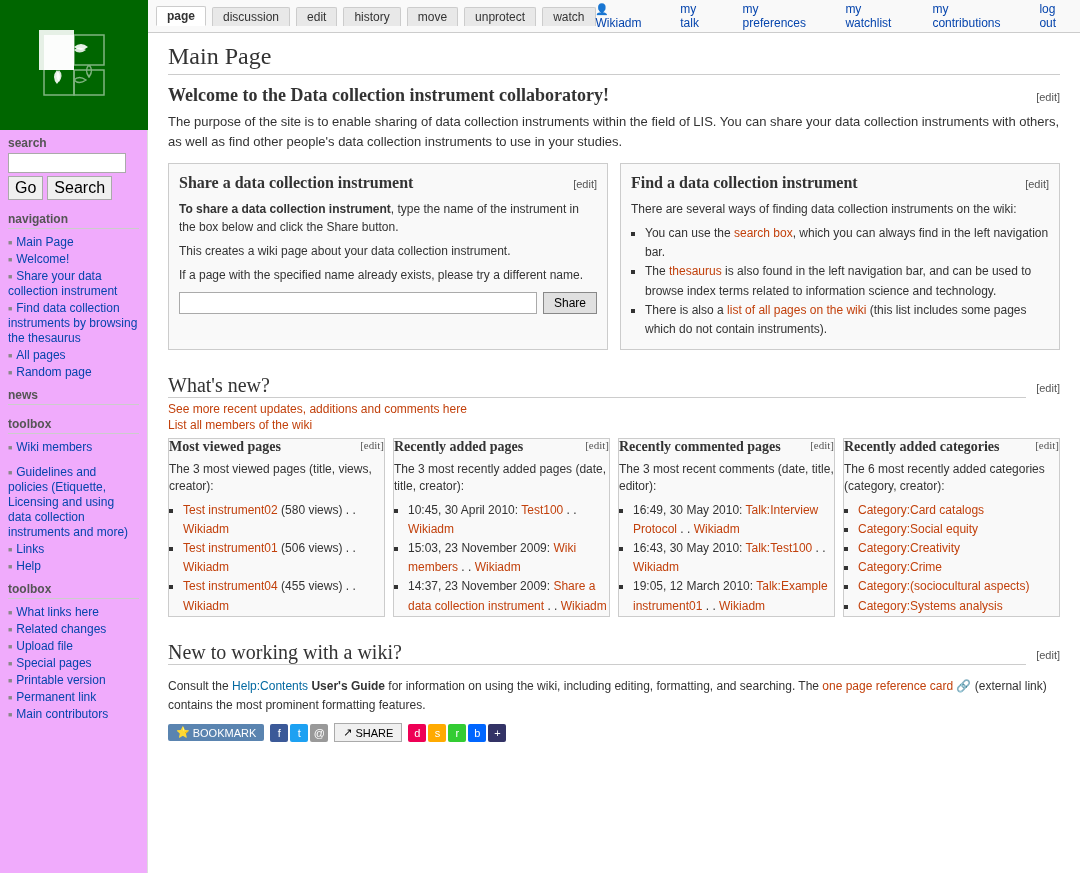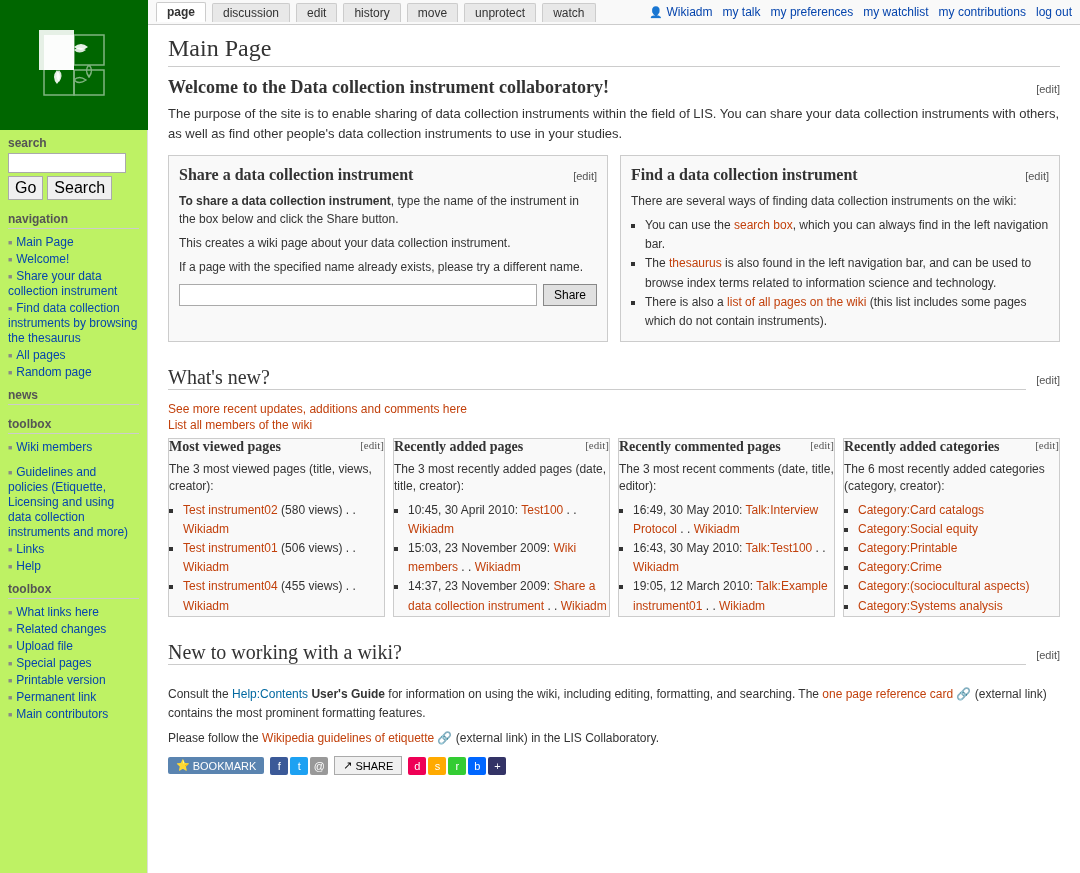--- a/index.html
+++ b/index.html
@@ -3,21 +3,21 @@
   <meta charset="utf-8">
   <style>
     * { margin: 0; padding: 0; box-sizing: border-box; }
     body { font-family: sans-serif; font-size: 13px; background: #f9f9f9; color: #333; }
     a { color: #c2410c; text-decoration: none; }
 
     
     #wrapper { display: flex; width: 1080px; min-height: 873px; }
 
     
-    #sidebar { width: 148px; min-width: 148px; background: #bef264; border-right: 1px solid #ddd; padding-bottom: 20px; }
+    #sidebar { width: 148px; min-width: 148px; background: #f0abfc; border-right: 1px solid #ddd; padding-bottom: 20px; }
     #sidebar-logo { background: #006600; width: 148px; height: 130px; display: flex; align-items: center; justify-content: center; }
     #sidebar-logo svg { width: 100px; height: 100px; }
 
     .sidebar-section { padding: 6px 8px 2px 8px; }
     .sidebar-section-title { font-weight: bold; font-size: 12px; color: #555; margin-bottom: 4px; border-bottom: 1px solid #ccc; padding-bottom: 2px; }
     .sidebar-section ul { list-style: none; padding: 0; margin: 0; }
     .sidebar-section ul li { padding: 1px 0; }
     .sidebar-section ul li::before { content: "■"; font-size: 7px; color: #888; margin-right: 4px; vertical-align: middle; }
     .sidebar-section ul li a { font-size: 12px; color: #0645ad; }
 
@@ -29,27 +29,27 @@
     .search-box button { font-size: 16px; padding: 2px 6px; border: 1px solid #aaa; background: #f0f0f0; cursor: pointer; }
 
     
     #main { flex: 1; padding: 0; background: #fff; }
 
     
     #topbar { background: #f9f9f9; border-bottom: 1px solid #ccc; display: flex; justify-content: space-between; align-items: center; padding: 2px 8px; }
     #topbar-tabs { display: flex; gap: 6px; align-items: flex-end; }
     .tab { padding: 2px 10px; border: 1px solid #ccc; background: #e8e8e8; font-size: 12px; cursor: pointer; border-bottom: none; border-radius: 2px 2px 0 0; }
     .tab.active { background: #fff; border-bottom: 1px solid #fff; font-weight: bold; }
-    #topbar-user { display: flex; gap: 10px; align-items: center; font-size: 12px; }
+    #topbar-user { display: flex; gap: 28px; align-items: center; font-size: 12px; }
     #topbar-user a { color: #0645ad; font-size: 12px; }
 
     
     #content { padding: 10px 20px; }
     h1.page-title { font-size: 24px; font-weight: normal; border-bottom: 1px solid #ccc; margin-bottom: 10px; padding-bottom: 4px; font-family: serif; }
-    h2.section-title { font-size: 20px; font-weight: normal; border-bottom: 1px solid #ccc; margin-bottom: 12px; margin-top: 10px; font-family: serif; }
+    h2.section-title { font-size: 20px; font-weight: normal; border-bottom: 1px solid #ccc; margin-bottom: 4px; margin-top: 10px; font-family: serif; }
 
     .intro-text { font-size: 13px; line-height: 1.5; margin-bottom: 12px; }
 
     
     .info-boxes { display: flex; gap: 12px; margin-bottom: 14px; }
     .info-box { flex: 1; border: 1px solid #ccc; padding: 10px; background: #f9f9f9; }
     .info-box-title { font-size: 16px; font-weight: bold; margin-bottom: 8px; font-family: serif; }
     .info-box p { font-size: 12px; line-height: 1.5; margin-bottom: 6px; }
     .info-box ul { padding-left: 14px; margin: 0; }
     .info-box ul li { font-size: 12px; line-height: 1.6; list-style: square; }
@@ -277,39 +277,36 @@
 
         <div class="card">
           <div class="card-title">
             Recently added categories
             <span class="card-title-edit">[edit]</span>
           </div>
           <p>The 6 most recently added categories (category, creator):</p>
           <ul>
             <li><a href="#">Category:Card catalogs</a></li>
             <li><a href="#">Category:Social equity</a></li>
-            <li><a href="#">Category:Printable</a></li>
+            <li><a href="#">Category:Creativity</a></li>
             <li><a href="#">Category:Crime</a></li>
             <li><a href="#">Category:(sociocultural aspects)</a></li>
             <li><a href="#">Category:Systems analysis</a></li>
           </ul>
         </div>
       </div>
 
       <div class="section-header">
         <h2 class="section-title" style="flex:1; margin-right:10px;">New to working with a wiki?</h2>
         <span style="font-size:11px; color:#555; margin-top:10px;">[edit]</span>
       </div>
 
       <div class="new-to-wiki">
         <p>
           Consult the <a href="#" style="color:#0369a1;">Help:Contents</a> <strong>User's Guide</strong> for information on using the wiki, including editing, formatting, and searching. The <a href="#">one page reference card</a> 🔗 (external link) contains the most prominent formatting features.
-        </p>
-        <p>
-          Please follow the <a href="#">Wikipedia guidelines of etiquette</a> 🔗 (external link) in the LIS Collaboratory.
         </p>
       </div>
 
       <div class="bookmark-bar">
         <button class="bookmark-btn">
           <span>⭐</span>
           <span>BOOKMARK</span>
         </button>
         <div class="social-icons">
           <span class="social-icon" style="background:#3b5998; color:white; font-size:11px; display:inline-flex; align-items:center; justify-content:center;">f</span>

